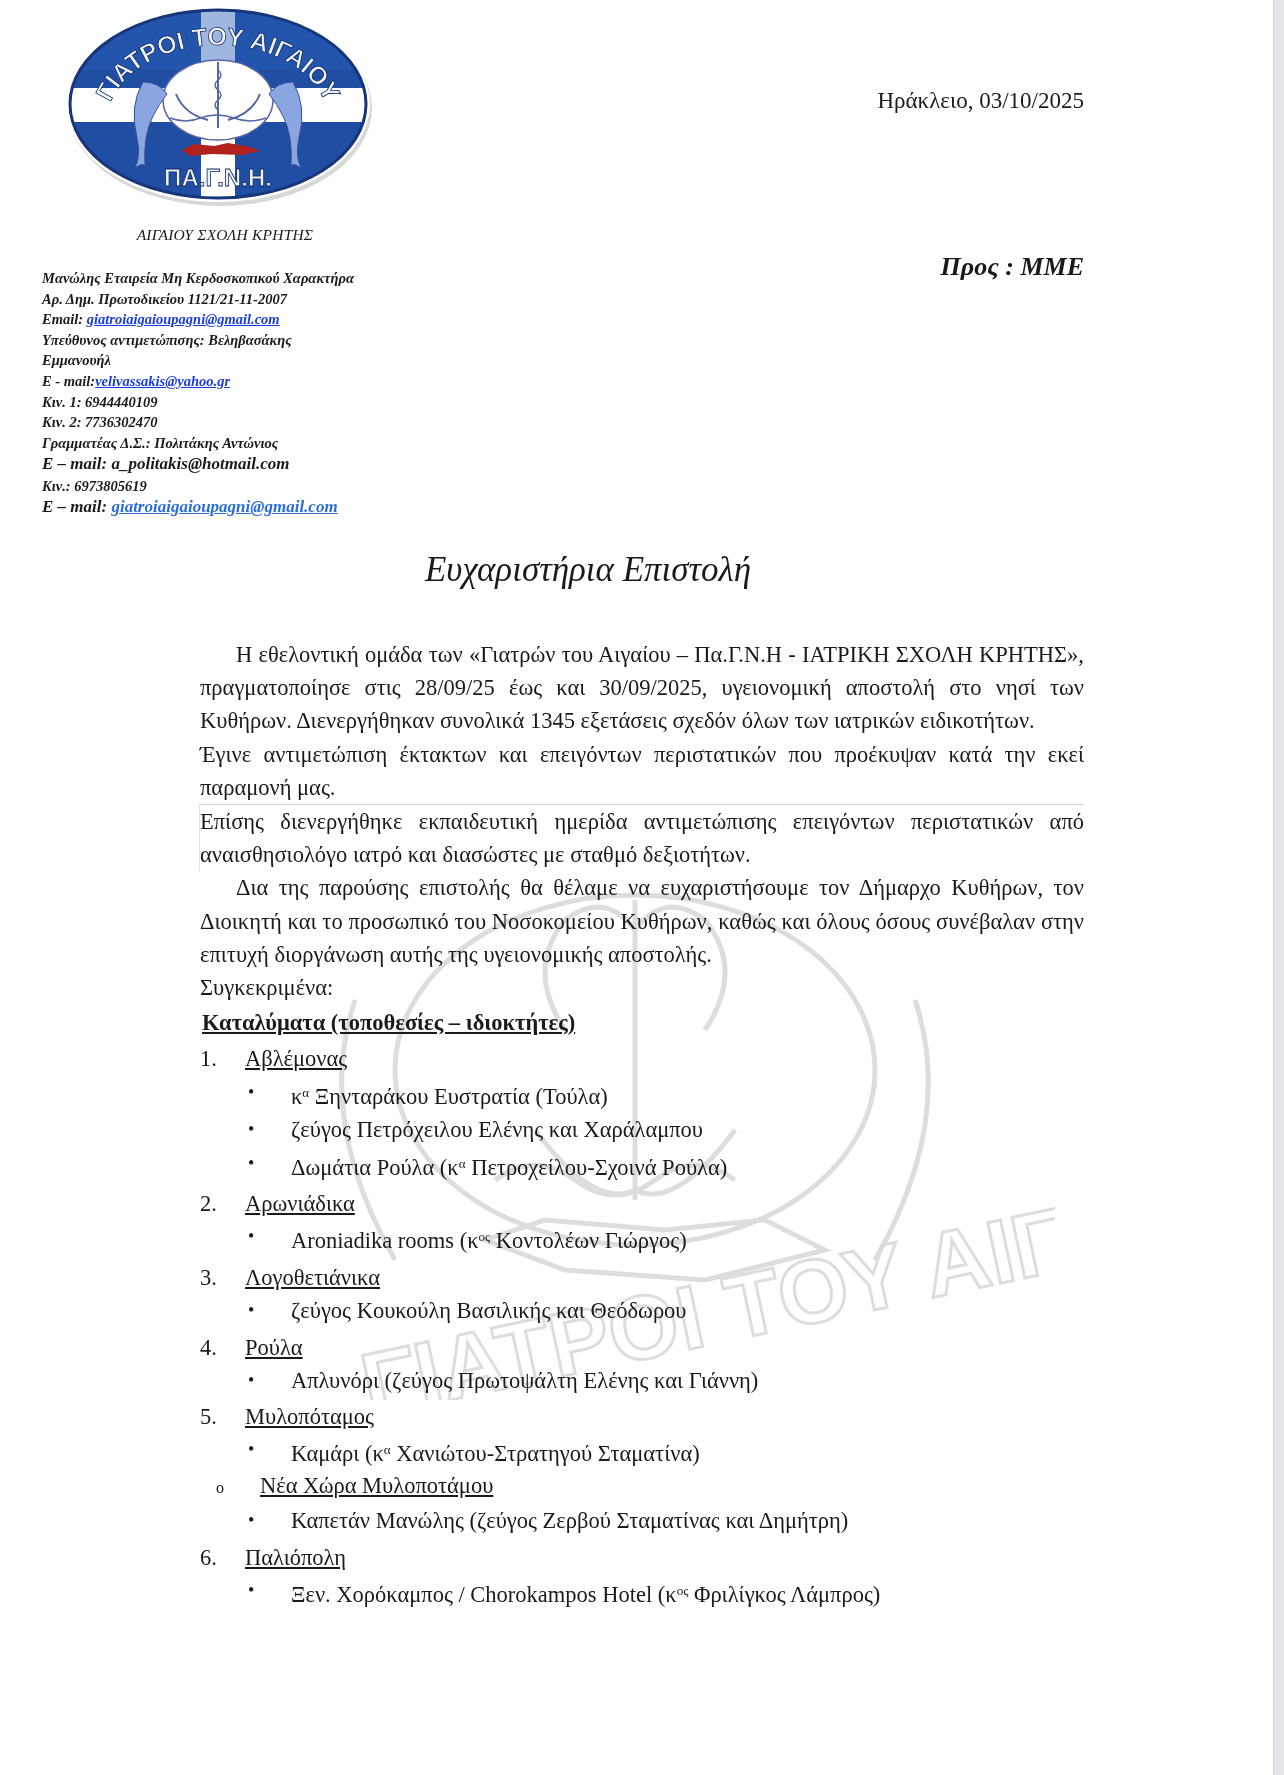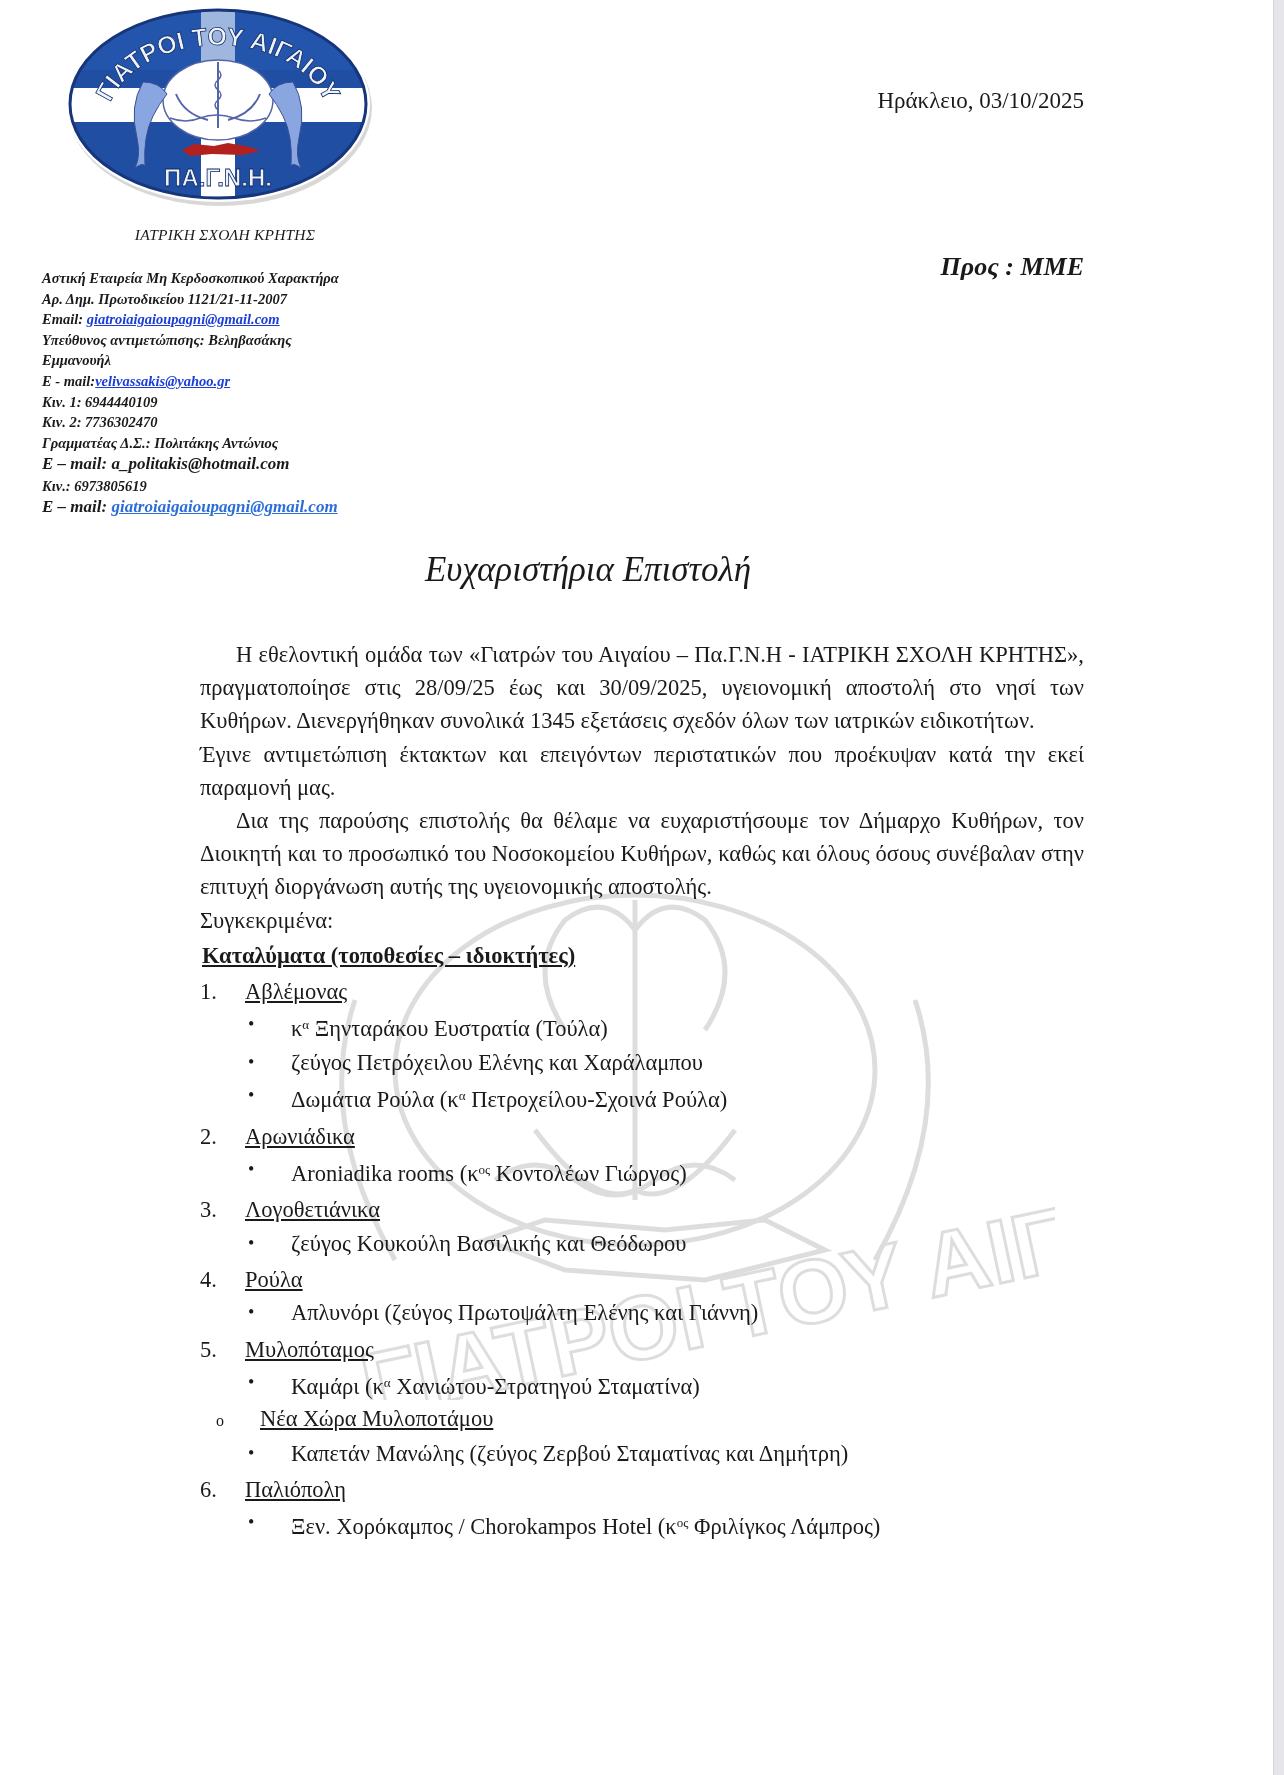--- a/index.html
+++ b/index.html
@@ -71,24 +71,24 @@
     <path d="M160 70 q6 5 0 10 q-6 5 0 10 q6 5 0 10 q-6 5 0 10" fill="none" stroke="#5565a8" stroke-width="1.5"></path>
     <path d="M118 94 q8 20 32 26 M202 94 q-8 20 -32 26" fill="none" stroke="#5565a8" stroke-width="2"></path>
     <path d="M112 118 q16 6 30 0 q16 -6 34 0 q16 6 32 0" fill="none" stroke="#5565a8" stroke-width="1.5"></path>
     <path d="M124 150 l12 -6 l20 2 l14 -3 l22 4 l10 4 l-18 4 l-30 -1 l-22 2 z" fill="#b3211e"></path>
     <path d="M85 82 q-14 24 -6 56 q4 18 -2 30 q8 -6 10 -2 q-2 -30 8 -50 q6 -12 14 -22 q-8 -12 -24 -12 z" fill="#8aa6e0" stroke="#3a4f96" stroke-width="1"></path>
     <path d="M235 82 q14 24 6 56 q-4 18 2 30 q-8 -6 -10 -2 q2 -30 -8 -50 q-6 -12 -14 -22 q8 -12 24 -12 z" fill="#8aa6e0" stroke="#3a4f96" stroke-width="1"></path>
     <text x="160" y="186" text-anchor="middle" font-family="Liberation Sans, sans-serif" font-weight="bold" font-size="24" fill="#eef2fb" stroke="#0f2a66" stroke-width="0.8">ΠΑ.Γ.Ν.Η.</text>
   </svg>
 </div>
 
-<div class="org-school">ΙΑΤΡΙΚΗ ΣΧΟΛΗ ΚΡΗΤΗΣ</div>
+<div class="org-school">ΑΙΓΑΙΟΥ ΣΧΟΛΗ ΚΡΗΤΗΣ</div>
 
 <div class="contact">
-  <span class="line">Αστική Εταιρεία Μη Κερδοσκοπικού Χαρακτήρα</span>
+  <span class="line">Μανώλης Εταιρεία Μη Κερδοσκοπικού Χαρακτήρα</span>
   <span class="line">Αρ. Δημ. Πρωτοδικείου 1121/21-11-2007</span>
   <span class="line"><span>Email: </span><a>giatroiaigaioupagni@gmail.com</a></span>
   <span class="line">Υπεύθυνος  αντιμετώπισης: Βεληβασάκης</span>
   <span class="line">Εμμανουήλ</span>
   <span class="line"><span>E - mail:</span><a>velivassakis@yahoo.gr</a></span>
   <span class="line">Κιν. 1: 6944440109</span>
   <span class="line">Κιν. 2: 7736302470</span>
   <span class="line">Γραμματέας Δ.Σ.: Πολιτάκης Αντώνιος</span>
   <span class="line big">E – mail: a_politakis@hotmail.com</span>
   <span class="line">Κιν.: 6973805619</span>
@@ -111,20 +111,21 @@
       <path d="M260 300 q40 -30 80 0 q40 30 80 0 q40 -30 80 0"></path>
       <path d="M250 360 l60 -20 l120 10 l100 -10 l60 30 l-120 30 l-140 -10 z"></path>
     </g>
     <text x="120" y="480" font-family="Liberation Sans, sans-serif" font-weight="bold" font-size="90" fill="none" stroke="#9a9a9a" stroke-width="3" transform="rotate(-12 400 440)">ΓΙΑΤΡΟΙ ΤΟΥ ΑΙΓΑΙΟΥ</text>
   </svg>
 </div>
 
 <div class="body">
   <p class="indent">Η εθελοντική ομάδα των «Γιατρών του Αιγαίου – Πα.Γ.Ν.Η - ΙΑΤΡΙΚΗ ΣΧΟΛΗ ΚΡΗΤΗΣ», πραγματοποίησε στις 28/09/25 έως και 30/09/2025, υγειονομική αποστολή στο νησί των Κυθήρων. Διενεργήθηκαν συνολικά 1345 εξετάσεις σχεδόν όλων των ιατρικών ειδικοτήτων.</p>
   <p>Έγινε αντιμετώπιση έκτακτων και επειγόντων περιστατικών που προέκυψαν κατά την εκεί παραμονή μας.</p>
+  <p class="boxed">Επίσης διενεργήθηκε εκπαιδευτική ημερίδα αντιμετώπισης επειγόντων περιστατικών από αναισθησιολόγο ιατρό και διασώστες  με σταθμό δεξιοτήτων.</p>
   <p class="indent">Δια της παρούσης επιστολής θα θέλαμε να ευχαριστήσουμε τον Δήμαρχο Κυθήρων, τον Διοικητή και το προσωπικό του Νοσοκομείου Κυθήρων, καθώς και όλους όσους συνέβαλαν στην επιτυχή διοργάνωση αυτής της υγειονομικής αποστολής.</p>
   <p>Συγκεκριμένα:</p>
 
   <div class="section-head">Καταλύματα (τοποθεσίες – ιδιοκτήτες)</div>
 
   <div id="locations">
       <div class="loc-block">
     <div class="loc">
       <span class="num">1.</span>
       <span class="name">Αβλέμονας</span>

